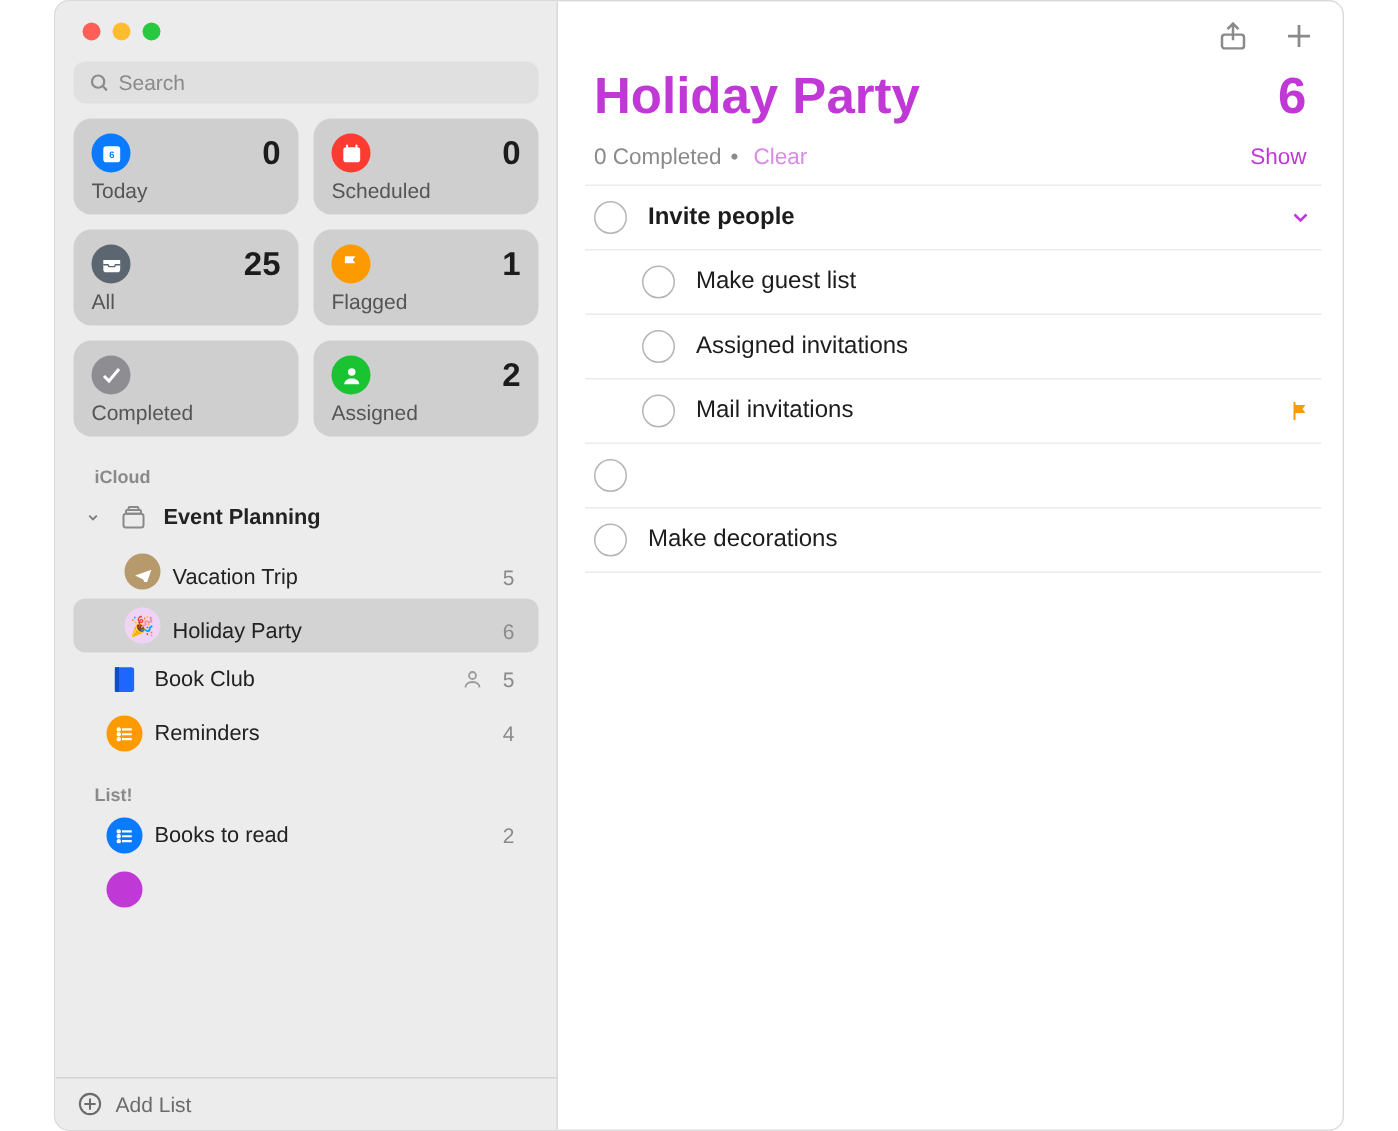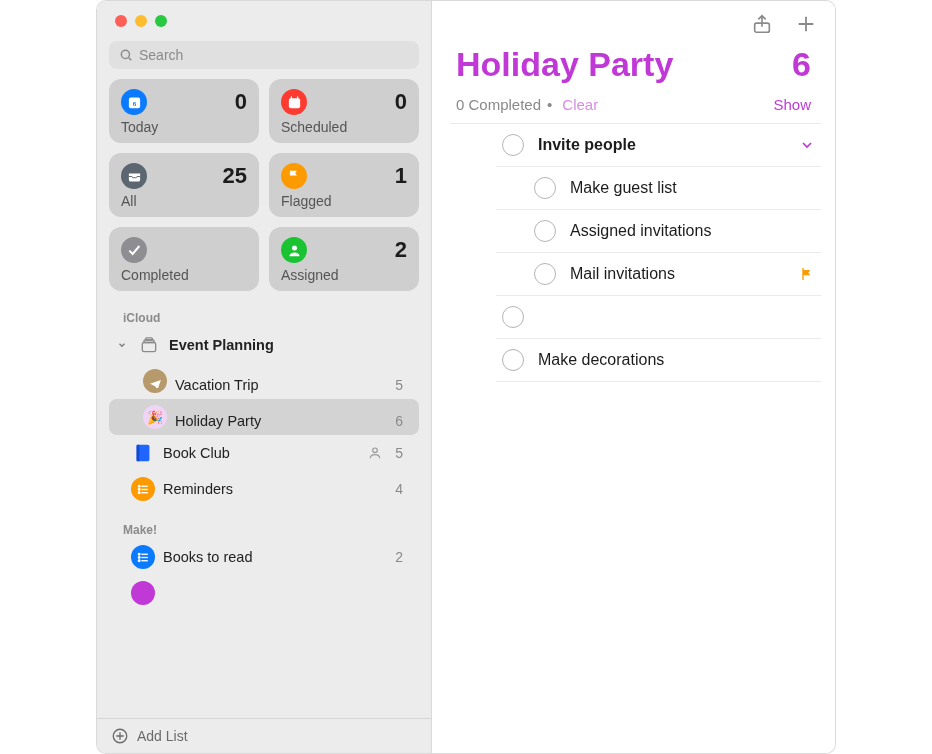--- a/index.html
+++ b/index.html
@@ -2,21 +2,21 @@
 <html><head>
 <meta charset="utf-8">
 <style>
   * { box-sizing: border-box; margin: 0; padding: 0; }
   body {
     font-family: -apple-system, BlinkMacSystemFont, "Helvetica Neue", Arial, sans-serif;
     background: #fff;
     -webkit-font-smoothing: antialiased;
   }
   .window {
-    width: 740px;
+    width: 860px;
     height: 754px;
     display: flex;
     border: 1px solid rgba(0,0,0,0.15);
     border-radius: 10px;
     overflow: hidden;
     margin: 0 auto;
     background: #fff;
   }
   
   .sidebar {
@@ -130,21 +130,21 @@
   .big-count { font-size:34px; font-weight:700; color:#c039d6; }
   .subrow {
     display:flex; align-items:center;
     padding: 12px 24px 10px 24px;
     font-size:15px; color:#8a8a8a;
   }
   .subrow .clear { color:#d98be6; margin-left:4px; cursor:default;}
   .subrow .dotsep { margin: 0 6px; }
   .subrow .show { margin-left:auto; color:#c039d6; cursor:default;}
 
-  .items { padding: 0 14px 0 18px; margin-left: 46px; }
+  .items { padding: 0 14px 0 18px; }
   .item {
     display:flex; align-items:center; gap:14px;
     padding:10px 6px 10px 6px;
     border-bottom:1px solid rgba(0,0,0,0.08);
     font-size:16px; color:#1c1c1c;
   }
   .item.sub { padding-left: 38px; }
   .circle {
     width:22px;height:22px;border-radius:50%;
     border:1.5px solid #b5b5b5; flex:0 0 22px;
@@ -319,21 +319,21 @@
               <line x1="8" y1="18" x2="20" y2="18"></line>
               <circle cx="4" cy="6" r="1.5" fill="#fff"></circle>
               <circle cx="4" cy="12" r="1.5" fill="#fff"></circle>
               <circle cx="4" cy="18" r="1.5" fill="#fff"></circle>
             </svg>
         </span>
         <span class="tname">Reminders</span>
         <span class="tcount">4</span>
       </div>
 
-      <div class="section-label" style="margin-top:12px">Make!</div>
+      <div class="section-label" style="margin-top:12px">List!</div>
 
       <div class="tree-row" style="padding-left:22px">
         <span class="ticon" style="background:#0a7aff">
           <svg width="13" height="13" viewBox="0 0 24 24" fill="none" stroke="#fff" stroke-width="2.5">
               <line x1="8" y1="6" x2="20" y2="6"></line>
               <line x1="8" y1="12" x2="20" y2="12"></line>
               <line x1="8" y1="18" x2="20" y2="18"></line>
               <circle cx="4" cy="6" r="1.5" fill="#fff"></circle>
               <circle cx="4" cy="12" r="1.5" fill="#fff"></circle>
               <circle cx="4" cy="18" r="1.5" fill="#fff"></circle>

